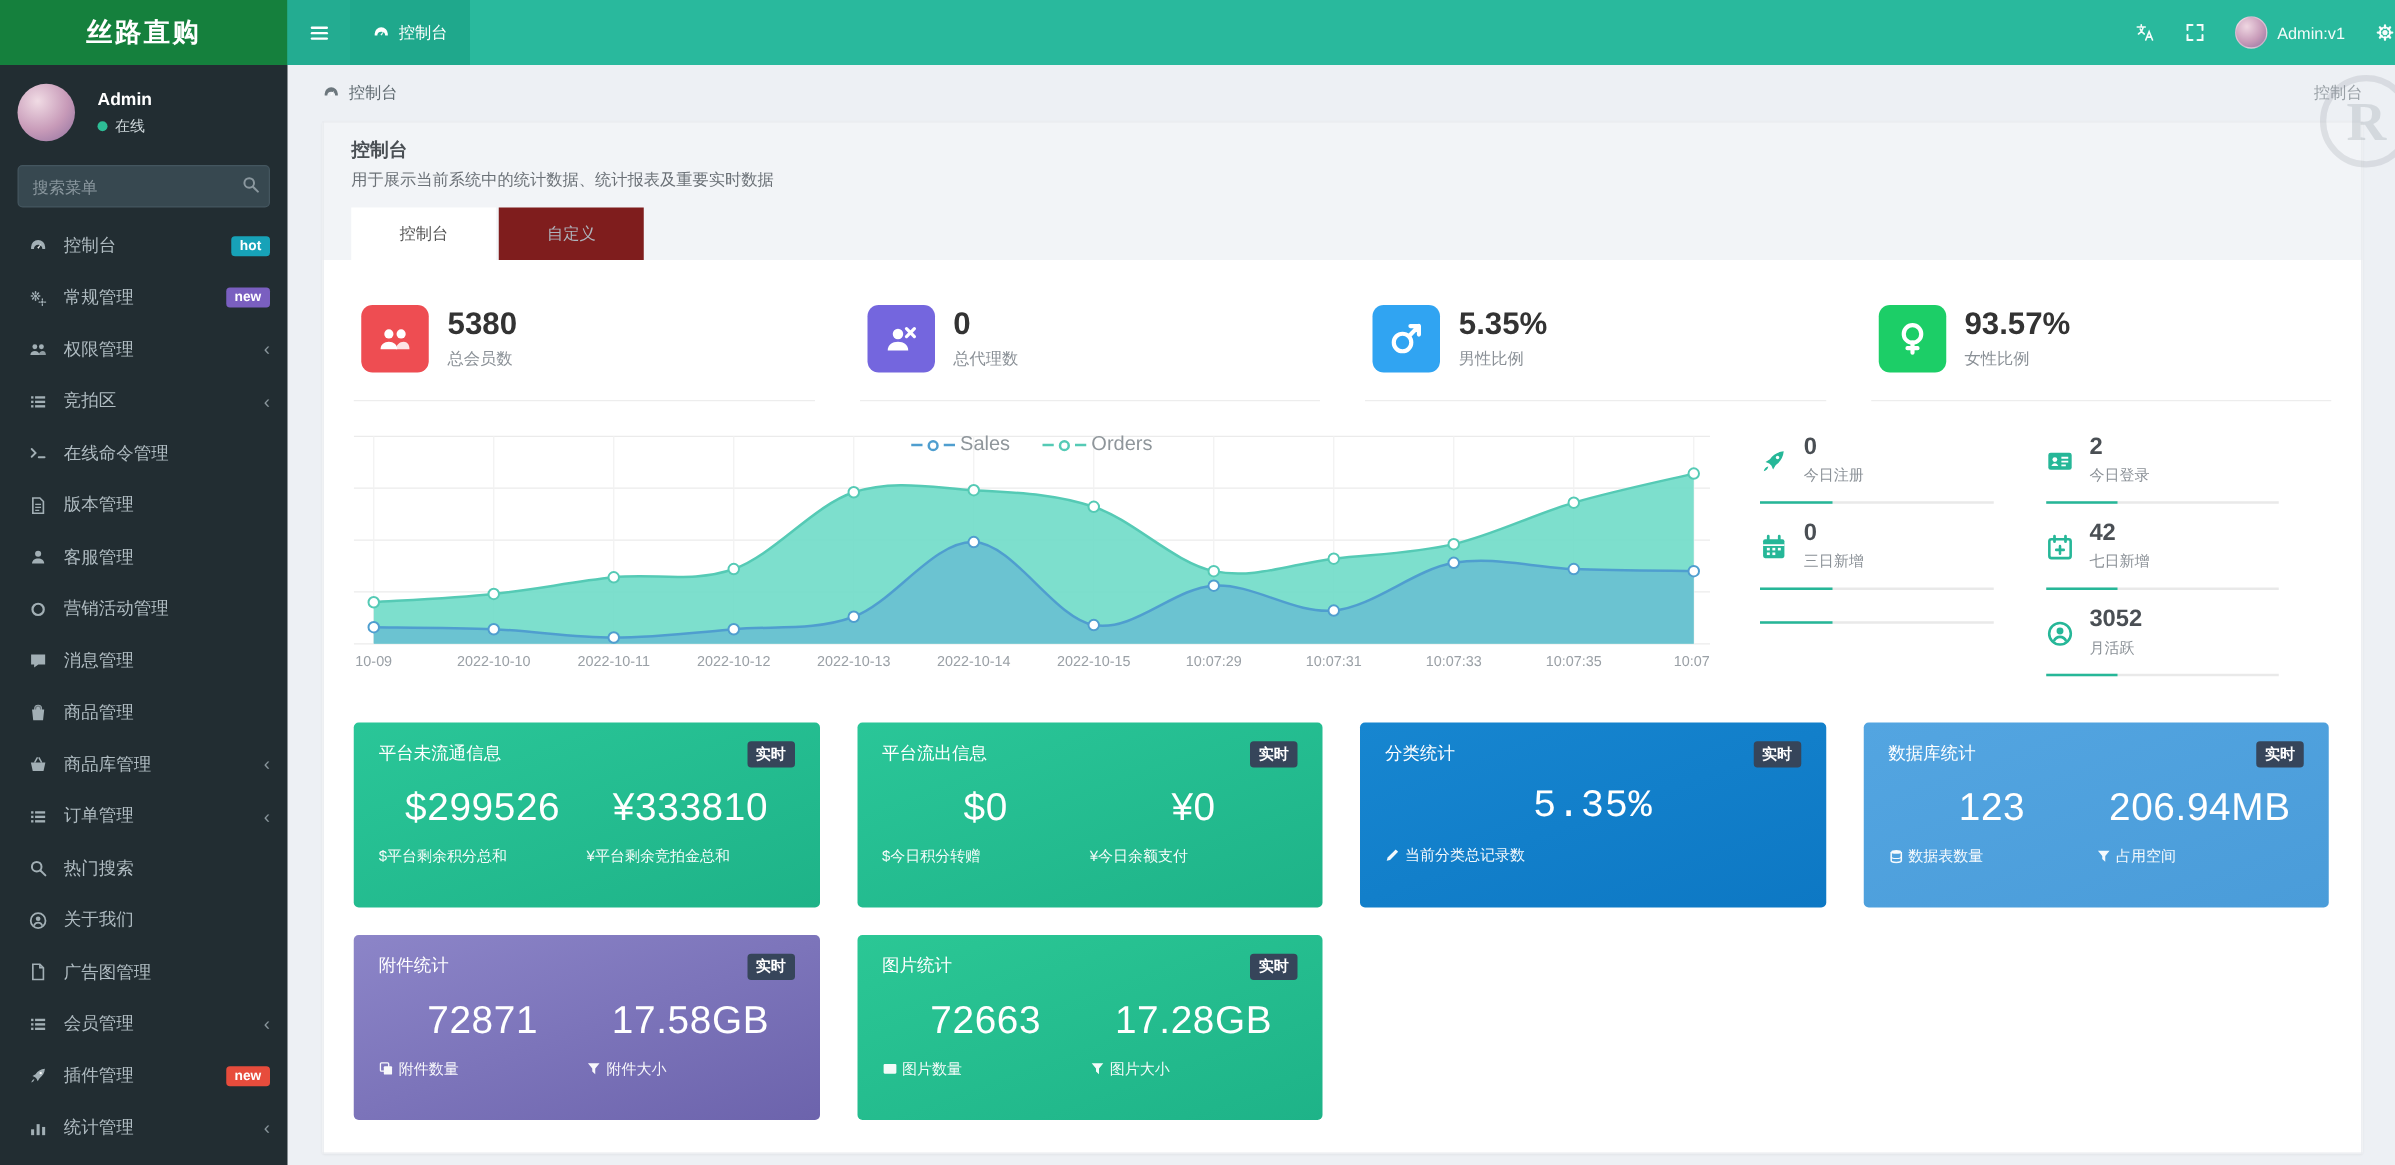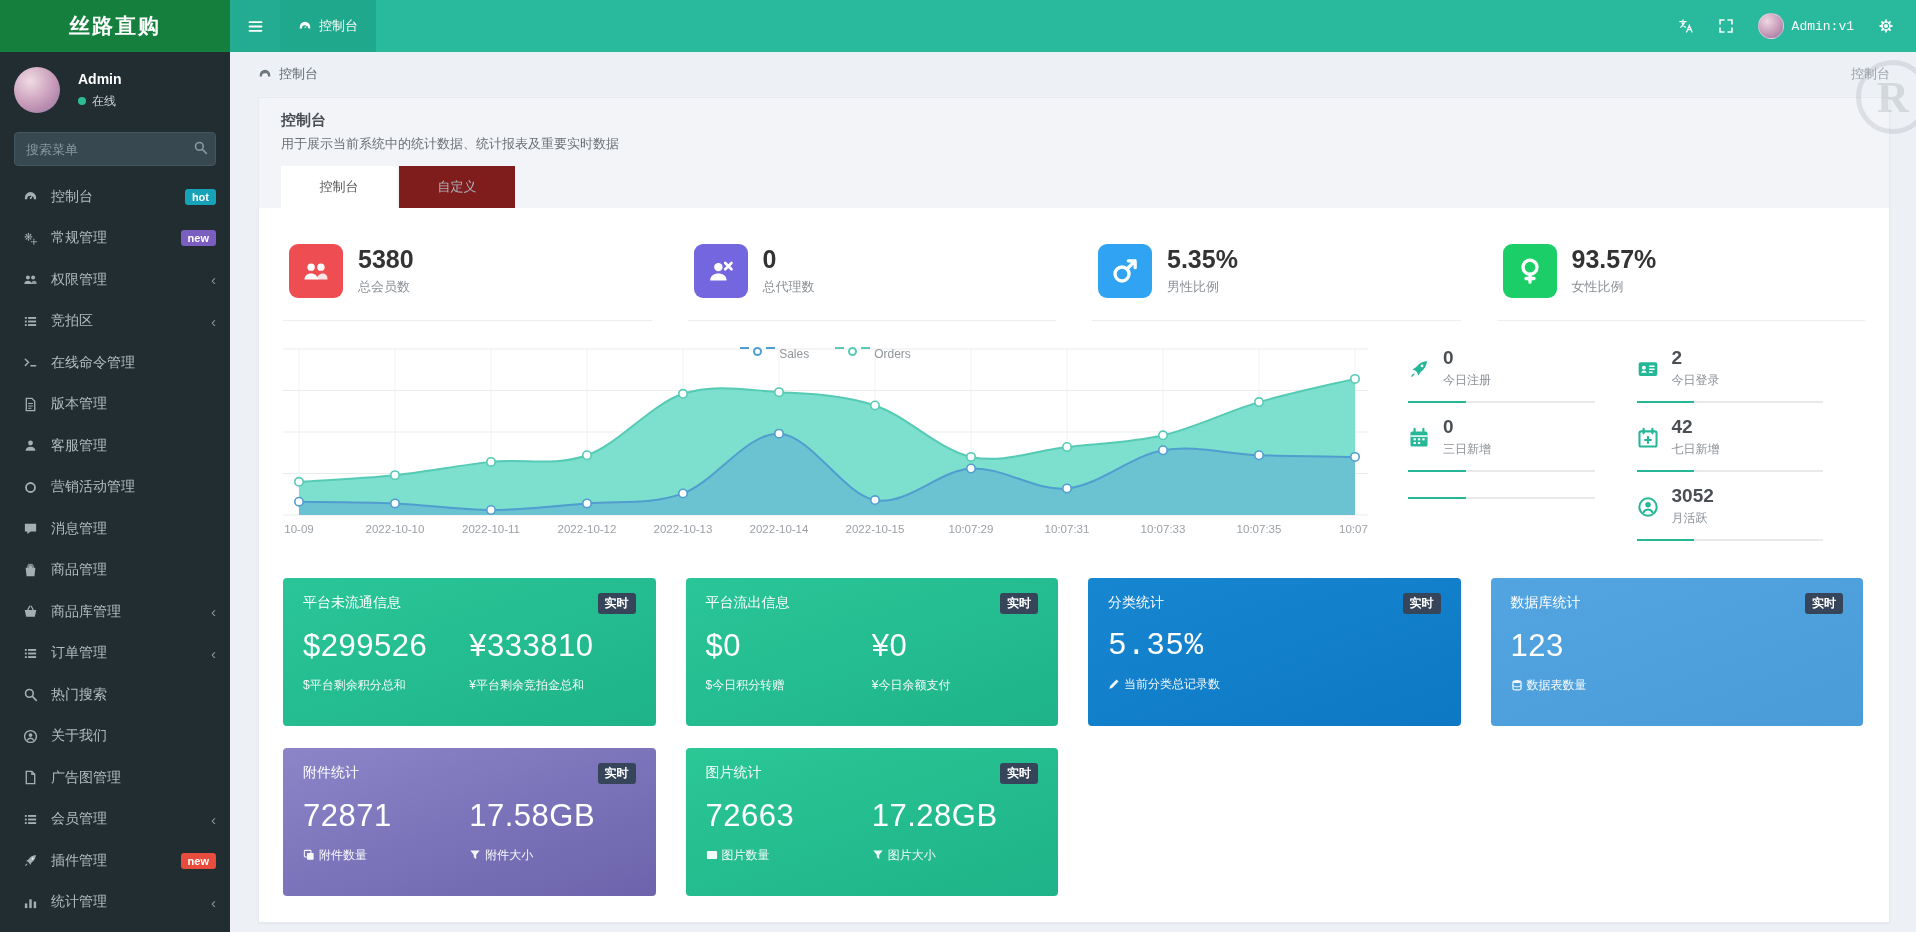--- a/index.html
+++ b/index.html
@@ -8,21 +8,21 @@
   .ic { display:inline-flex; align-items:center; justify-content:center; }
   .ic svg { width:15px; height:15px; }
 
   
   .app-header { position:absolute; top:0; left:0; right:0; height:52px; background:#29b99d; display:flex; align-items:stretch; z-index:30; }
   .logo { width:230px; display:flex; align-items:center; justify-content:center; color:#fff; font-size:21px; font-weight:bold; letter-spacing:2px; background:#15803d; }
   .hamburger { width:50px; display:flex; align-items:center; justify-content:center; background:#23ac91; cursor:pointer; }
   .hamburger svg { width:17px; height:17px; color:#fff; }
   .top-tab { display:flex; align-items:center; gap:7px; padding:0 18px; background:#1fa88c; color:#fff; font-size:13px; cursor:pointer; }
   .top-tab svg { width:14px; height:14px; }
-  .header-right { margin-left:auto; display:flex; align-items:center; gap:24px; padding-right:22px; color:rgba(255,255,255,.95);font-family:Liberation Mono, monospace; }
+  .header-right { margin-left:auto; display:flex; align-items:center; gap:24px; color:rgba(255,255,255,.95); }
   .hbtn { display:flex; align-items:center; gap:8px; font-size:13px; cursor:pointer; }
   .hbtn svg { width:16px; height:16px; }
   .avatar-sm { width:26px; height:26px; border-radius:50%; background:radial-gradient(circle at 35% 30%, #efd7e2, #c79ab8 55%, #8d6f9e); border:1px solid rgba(255,255,255,.4); }
 
   
   .sidebar { position:absolute; top:52px; left:0; bottom:0; width:230px; background:#222d32; overflow:hidden; z-index:20; }
   .user-panel { display:flex; align-items:center; gap:18px; padding:15px 14px 13px 14px; }
   .avatar-lg { width:46px; height:46px; border-radius:50%; background:radial-gradient(circle at 35% 30%, #f0dbe4, #c79ab8 55%, #8d6f9e); flex:0 0 auto; }
   .user-name { color:#fff; font-size:14px; font-weight:bold; margin-bottom:6px; }
   .user-status { color:#cfd8dc; font-size:12px; display:flex; align-items:center; gap:6px; }
@@ -62,41 +62,41 @@
   .stat-cell:last-child { margin-right:0; }
   .stat-icon { width:54px; height:54px; border-radius:9px; display:flex; align-items:center; justify-content:center; color:#fff; }
   .stat-icon svg { width:28px; height:28px; }
   .stat-value { font-size:25px; font-weight:bold; color:#333; line-height:1.1; }
   .stat-label { font-size:13px; color:#8a9096; margin-top:5px; }
 
   
   .mid-row { display:flex; margin-top:22px; }
   .chart-wrap { width:1085px; position:relative; }
   .legend { position:absolute; top:4px; left:0; right:0; display:flex; justify-content:center; gap:26px; z-index:3; }
-  .legend-item { display:flex; align-items:flex-start; gap:4px; font-size:12px; color:#8f969b; cursor:pointer; }
+  .legend-item { display:flex; align-items:center; gap:4px; font-size:16px; color:#8f969b; cursor:pointer; }
   .lg-line { width:9px; height:2px; }
   .lg-ring { width:9px; height:9px; border-radius:50%; background:#fff; border:2px solid; }
   .minis { flex:1; padding:4px 0 0 40px; display:flex; flex-wrap:wrap; align-content:flex-start; }
   .mini { width:50%; padding-right:34px; margin-bottom:13px; }
   .mini-top { display:flex; gap:13px; }
   .mini .ic { color:#26b798; margin-top:3px; }
   .mini .ic svg { width:22px; height:22px; }
   .mini-value { font-size:19px; font-weight:bold; color:#4a4f54; line-height:1.15; }
   .mini-label { font-size:12px; color:#8a9096; margin-top:3px; }
   .mini-bar { margin-top:12px; height:2px; background:#e9e9e9; width:96%; position:relative; }
   .mini-bar::before { content:""; position:absolute; left:0; top:0; bottom:0; width:31%; background:#26b798; }
 
   
   .cards { display:flex; flex-wrap:wrap; gap:22px 30px; margin-top:24px; }
   .card { width: calc(25% - 23px); height:148px; border-radius:4px; color:#fff; padding:15px 20px 12px 20px; position:relative; }
   .card-head { display:flex; align-items:center; justify-content:space-between; }
   .card-title { font-size:14px; }
   .rt-badge { background:#36455a; font-size:12px; font-weight:bold; border-radius:3px; padding:2px 7px; }
   .card-vals { display:flex; margin-top:14px; }
-  .card-col { flex:1; }
+  .card-col { flex:1;text-align:center; }
   .card-value { font-size:31px; font-weight:500; letter-spacing:.5px; }
   .card-sub { font-size:12px; margin-top:13px; display:flex; align-items:center; gap:4px; opacity:.95; }
   .card-sub svg { width:12px; height:12px; }
 </style>
 </head>
 <body>
 
 <div class="app-header">
   <div class="logo">丝路直购</div>
   <div class="hamburger">
@@ -694,20 +694,31 @@
                   <span class="ic">
                     <svg viewBox="0 0 16 16" fill="currentColor">
                       <ellipse cx="8" cy="3.4" rx="5.4" ry="2"></ellipse>
                       <path d="M2.6 3.4v9.2c0 1.1 2.4 2 5.4 2s5.4-.9 5.4-2V3.4" fill="none" stroke="currentColor" stroke-width="1.6"></path>
                       <path d="M2.6 8.4c0 1.1 2.4 2 5.4 2s5.4-.9 5.4-2" fill="none" stroke="currentColor" stroke-width="1.3"></path>
                     </svg>
                   </span>
                   <span>数据表数量</span>
                 </div>
               </div>
+              <div class="card-col">
+                <div class="card-value">206.94MB</div>
+                <div class="card-sub">
+                  <span class="ic">
+                    <svg viewBox="0 0 16 16" fill="currentColor">
+                      <path d="M1.8 2h12.4L9.6 7.8v6L6.4 11V7.8z"></path>
+                    </svg>
+                  </span>
+                  <span>占用空间</span>
+                </div>
+              </div>
             </div>
           </div>
           <div class="card" style="background: linear-gradient(160deg, rgb(140, 133, 200), rgb(108, 99, 172));">
             <div class="card-head">
               <span class="card-title">附件统计</span>
               <span class="rt-badge">实时</span>
             </div>
             <div class="card-vals">
               <div class="card-col">
                 <div class="card-value">72871</div>

